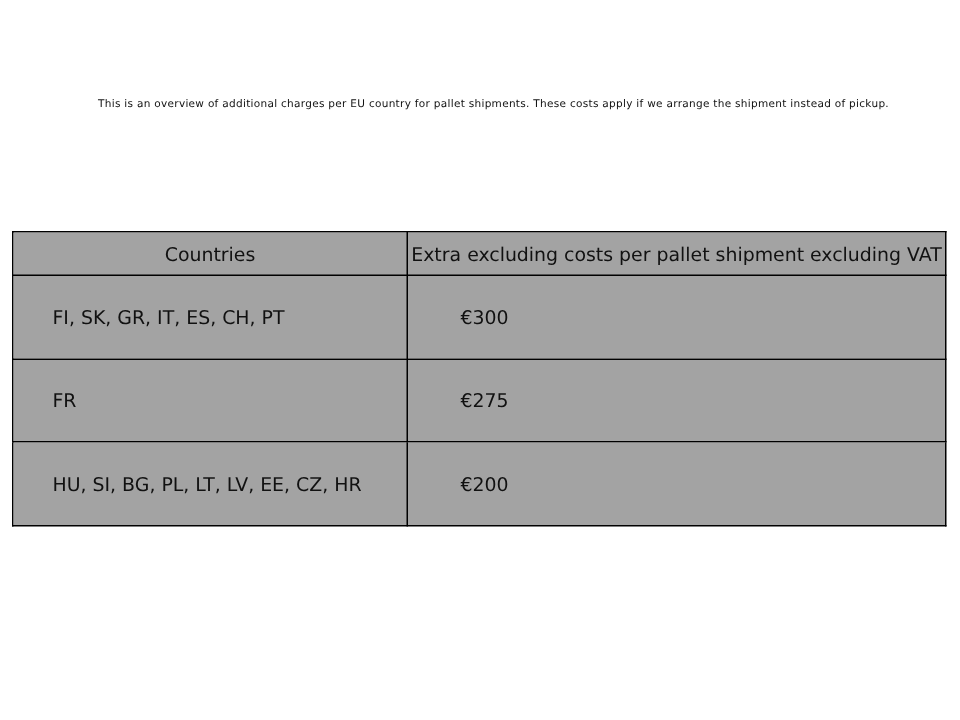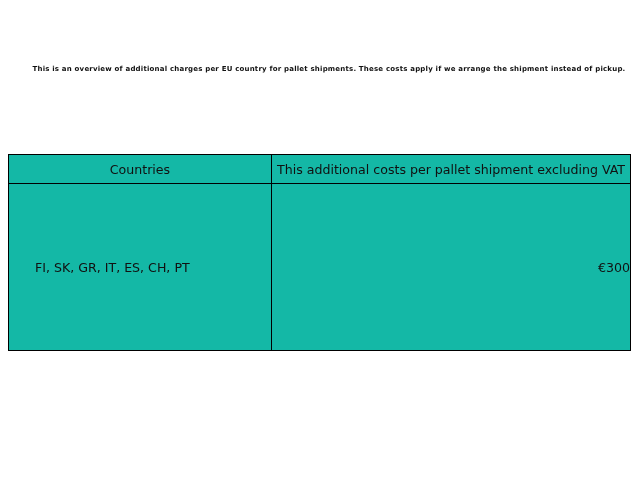--- a/index.html
+++ b/index.html
@@ -15,21 +15,21 @@
     font-family: "DejaVu Sans", sans-serif;
   }
   .caption {
     position: absolute;
     left: 18px;
     right: 0;
     top: 64px;
     text-align: center;
     font-size: 7px;
     line-height: 10px;
-    font-weight: bold;
+    font-weight: normal;
     color: #111111;
     letter-spacing: 0.2px;
     white-space: nowrap;
   }
   table.charges {
     position: absolute;
     left: 8px;
     top: 154px;
     width: 622px;
     height: 197px;
@@ -42,49 +42,57 @@
   table.charges td {
     border: 1.5px solid #000000;
     font-size: 12.6px;
     font-weight: normal;
     color: #111111;
     vertical-align: middle;
     height: 28px;
     padding: 0;
     white-space: nowrap;
     overflow: hidden;
-    background: #14b8a6;
+    background: #a3a3a3;
   }
   table.charges th {
     text-align: center;
   }
   table.charges td.countries-cell {
     text-align: left;
     padding-left: 26px;
   }
   table.charges td.cost-cell {
-    text-align: right;
+    text-align: left;
     padding-left: 35px;
   }
 </style>
 </head>
 <body>
 
 <div class="caption">This is an overview of additional charges per EU country for pallet shipments. These costs apply if we arrange the shipment instead of pickup.</div>
 
 <table class="charges">
   <colgroup>
     <col class="c1">
     <col class="c2">
   </colgroup>
   <thead>
     <tr>
       <th>Countries</th>
-      <th>This additional costs per pallet shipment excluding VAT</th>
+      <th>Extra excluding costs per pallet shipment excluding VAT</th>
     </tr>
   </thead>
   <tbody>
     <tr>
       <td class="countries-cell">FI, SK, GR, IT, ES, CH, PT</td>
       <td class="cost-cell">€300</td>
     </tr>
+    <tr>
+      <td class="countries-cell">FR</td>
+      <td class="cost-cell">€275</td>
+    </tr>
+    <tr>
+      <td class="countries-cell">HU, SI, BG, PL, LT, LV, EE, CZ, HR</td>
+      <td class="cost-cell">€200</td>
+    </tr>
   </tbody>
 </table>
 
 </body></html>

